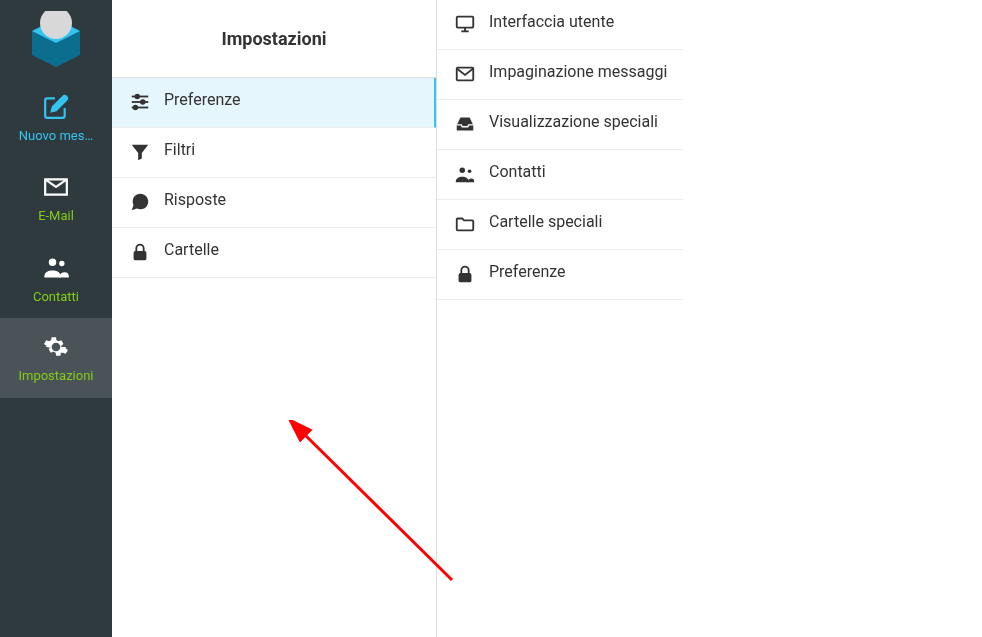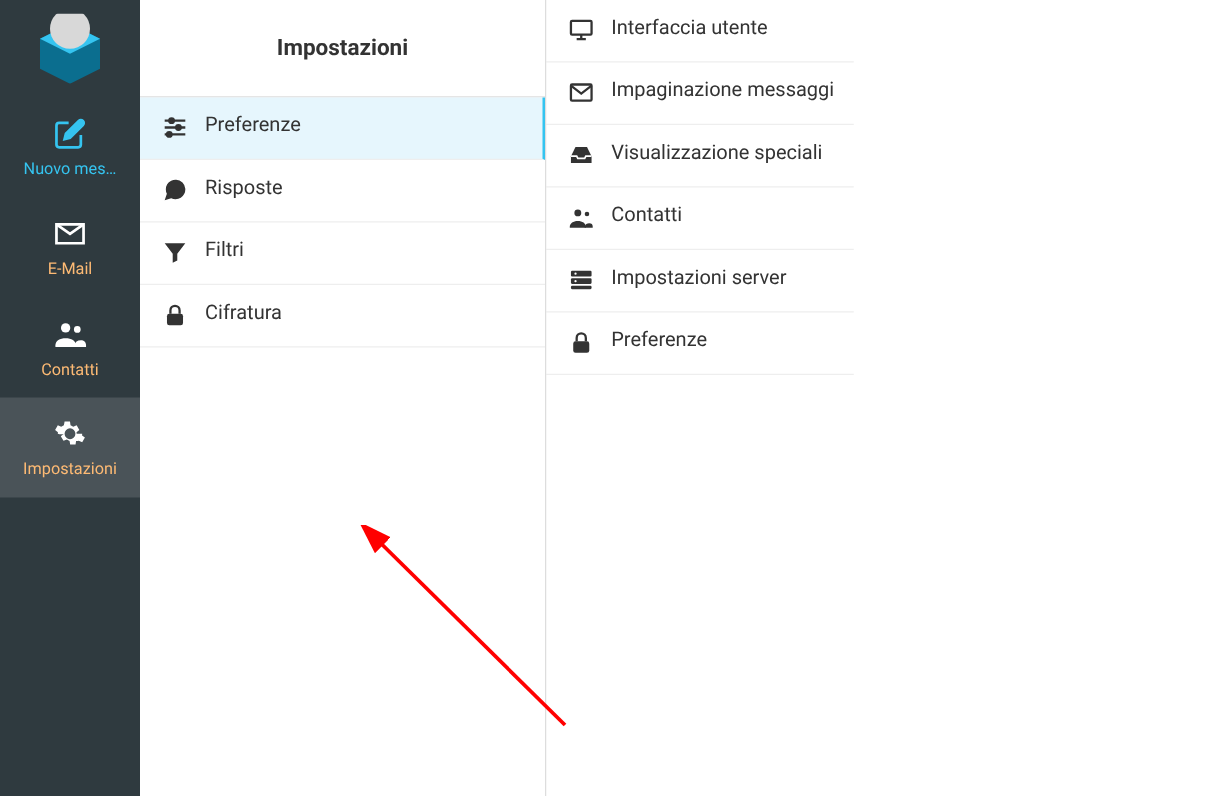--- a/index.html
+++ b/index.html
@@ -4,21 +4,21 @@
 <style>
   * { margin:0; padding:0; box-sizing:border-box; }
   body { font-family:-apple-system,BlinkMacSystemFont,"Segoe UI",Roboto,sans-serif; font-size:16px; color:#333; background:#fff; width:982px; height:637px; overflow:hidden; }
   .app { display:flex; height:637px; }
   .sidebar-left { width:112px; background:#2f3a3f; display:flex; flex-direction:column; align-items:center; flex-shrink:0; }
   .logo-wrap { width:112px; height:78px; display:flex; align-items:center; justify-content:center; }
   .nav-item { width:112px; height:80px; display:flex; flex-direction:column; align-items:center; justify-content:center; gap:8px; cursor:pointer; }
   .nav-item.compose .nav-icon,.nav-item.compose .nav-label { color:#35c4f0; }
   .nav-item.active { background:#4a5358; }
   .nav-icon { color:#fff; display:flex; align-items:center; justify-content:center; }
-  .nav-label { color:#fdba74; font-size:13px; text-align:center; padding:0 4px; overflow:hidden; text-overflow:ellipsis; white-space:nowrap; width:100%; }
+  .nav-label { color:#84cc16; font-size:13px; text-align:center; padding:0 4px; overflow:hidden; text-overflow:ellipsis; white-space:nowrap; width:100%; }
   .nav-item.compose .nav-label { color:#35c4f0; }
   .col2 { width:325px; flex-shrink:0; display:flex; flex-direction:column; border-right:1px solid #ddd; position:relative; }
   .col-header { height:78px; display:flex; align-items:center; justify-content:center; border-bottom:1px solid #ddd; font-weight:700; font-size:18px; color:#333; }
   .list { display:flex; flex-direction:column; }
   .list-item { height:50px; display:flex; gap:12px; padding:12px 16px; border-bottom:1px solid #eee; cursor:pointer; color:#333; }
   .list-item.selected { background:#e6f6fd; border-right:2px solid #35c4f0; }
   .li-icon { width:24px; height:24px; display:flex; align-items:center; justify-content:center; color:#333; flex-shrink:0; }
   .li-label { font-size:16px; }
   .col3 { flex:1; display:flex; flex-direction:row; }
   .col3-header { height:78px; border-bottom:1px solid #ddd; }
@@ -93,41 +93,41 @@
               <circle cx="15" cy="12" r="2" fill="currentColor"></circle>
             <line x1="3" y1="18" x2="21" y2="18"></line>
               <circle cx="7" cy="18" r="2" fill="currentColor"></circle>
           </svg>
         </span>
         <span class="li-label">Preferenze</span>
       </div>
       <div class="list-item">
         <span class="li-icon">
           <svg width="22" height="22" viewBox="0 0 24 24" fill="currentColor">
+              <path d="M3 4h18l-7 9v6l-4 2v-8L3 4z"></path>
+            </svg>
+        </span>
+        <span class="li-label">Filtri</span>
+      </div>
+      <div class="list-item">
+        <span class="li-icon">
+          <svg width="22" height="22" viewBox="0 0 24 24" fill="currentColor">
               <path d="M21 11.5a8.38 8.38 0 0 1-.9 3.8 8.5 8.5 0 0 1-7.6 4.7 8.38 8.38 0 0 1-3.8-.9L3 21l1.9-5.7a8.38 8.38 0 0 1-.9-3.8 8.5 8.5 0 0 1 4.7-7.6 8.38 8.38 0 0 1 3.8-.9h.5a8.48 8.48 0 0 1 8 8v.5z"></path>
             </svg>
         </span>
         <span class="li-label">Risposte</span>
-      </div>
-      <div class="list-item">
-        <span class="li-icon">
-          <svg width="22" height="22" viewBox="0 0 24 24" fill="currentColor">
-              <path d="M3 4h18l-7 9v6l-4 2v-8L3 4z"></path>
-            </svg>
-        </span>
-        <span class="li-label">Filtri</span>
       </div>
       <div class="list-item">
         <span class="li-icon">
           <svg width="22" height="22" viewBox="0 0 24 24" fill="currentColor">
               <rect x="5" y="11" width="14" height="10" rx="2"></rect>
               <path d="M8 11V8a4 4 0 0 1 8 0v3" fill="none" stroke="currentColor" stroke-width="2"></path>
             </svg>
         </span>
-        <span class="li-label">Cifratura</span>
+        <span class="li-label">Cartelle</span>
       </div>
     </div>
 
     <svg class="arrow-overlay" width="200" height="180">
       <defs>
         <marker id="ah" markerWidth="10" markerHeight="10" refX="2" refY="3" orient="auto">
           <path d="M0,0 L0,6 L9,3 z" fill="#ff0000"></path>
         </marker>
       </defs>
       <line x1="170" y1="160" x2="20" y2="12" stroke="#ff0000" stroke-width="3" marker-end="url(#ah)"></line>
@@ -171,29 +171,25 @@
               <circle cx="9" cy="8" r="3"></circle>
               <path d="M2 20c0-3 3-5 7-5s7 2 7 5v1H2v-1z"></path>
               <circle cx="17" cy="9" r="2"></circle>
               <path d="M15 20c.5-2 2-3 4-3s3 1 3 3v1h-7v-1z"></path>
             </svg>
         </span>
         <span class="li-label">Contatti</span>
       </div>
       <div class="list-item">
         <span class="li-icon">
-          <svg width="22" height="22" viewBox="0 0 24 24" fill="currentColor">
-              <rect x="3" y="4" width="18" height="5" rx="1"></rect>
-              <rect x="3" y="10.5" width="18" height="5" rx="1"></rect>
-              <rect x="3" y="17" width="18" height="3" rx="1"></rect>
-              <circle cx="7" cy="6.5" r="1" fill="#fff"></circle>
-              <circle cx="7" cy="13" r="1" fill="#fff"></circle>
-            </svg>
-        </span>
-        <span class="li-label">Impostazioni server</span>
+          <svg width="22" height="22" viewBox="0 0 24 24" fill="none" stroke="currentColor" stroke-width="2">
+              <path d="M3 7a1 1 0 0 1 1-1h5l2 2h9a1 1 0 0 1 1 1v9a1 1 0 0 1-1 1H4a1 1 0 0 1-1-1V7z"></path>
+            </svg>
+        </span>
+        <span class="li-label">Cartelle speciali</span>
       </div>
       <div class="list-item">
         <span class="li-icon">
           <svg width="22" height="22" viewBox="0 0 24 24" fill="currentColor">
               <rect x="5" y="11" width="14" height="10" rx="2"></rect>
               <path d="M8 11V8a4 4 0 0 1 8 0v3" fill="none" stroke="currentColor" stroke-width="2"></path>
             </svg>
         </span>
         <span class="li-label">Preferenze</span>
       </div>

